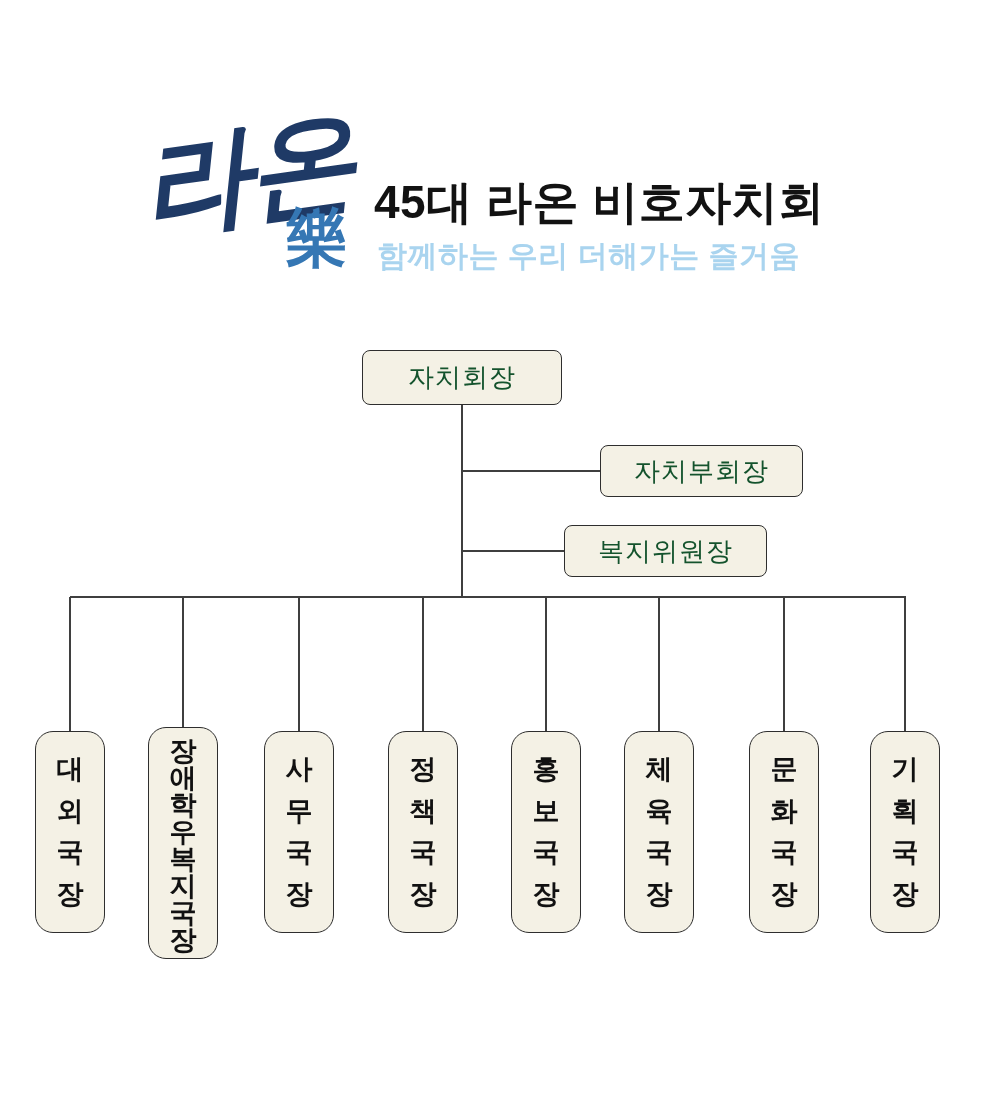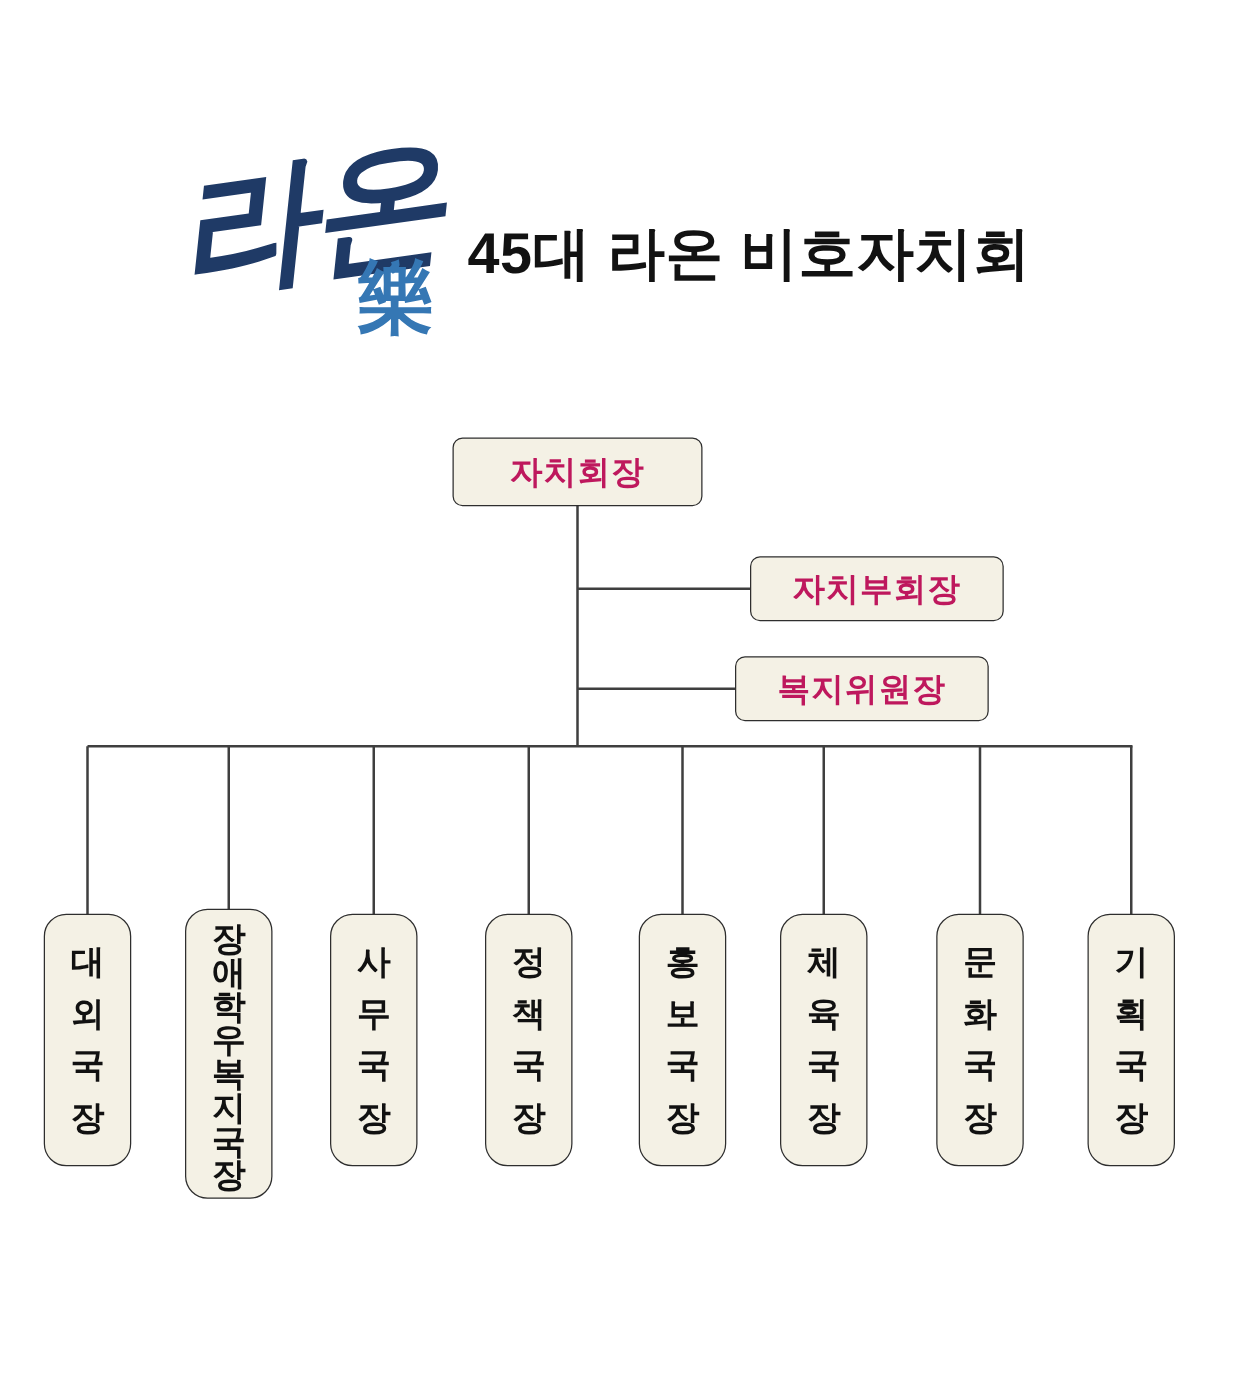--- a/index.html
+++ b/index.html
@@ -65,25 +65,25 @@
     background: var(--box-fill, #f4f1e5);
     border: 1.6px solid var(--box-border, #2e2e2e);
     border-radius: 8px;
     display: flex;
     align-items: center;
     justify-content: center;
   }
   .root-box { left: 362px; top: 350px; width: 200px; height: 55px; }
   .side-box { width: 203px; height: 52px; text-align: right; }
   .side-1 { left: 600px; top: 445px; }
-  .side-2 { left: 588px; top: 525px; }
+  .side-2 { left: 564px; top: 525px; }
   .box-label {
     font-size: 26px;
-    font-weight: 700;
-    color: #be185d;
+    font-weight: 400;
+    color: #14532d;
     letter-spacing: 1px;
     white-space: nowrap;
   }
 
   .dept-box {
     width: 70px;
     border-radius: 18px;
     flex-direction: column;
     justify-content: space-evenly;
     padding: 10px 0;
@@ -109,20 +109,21 @@
 
 <div class="canvas">
 
   <div>
     <span class="logo-calligraphy">라온</span>
     <span class="logo-hanja">樂</span>
   </div>
 
   <h1 class="title">45대 라온 비호자치회</h1>
 
+  <div class="subtitle">함께하는 우리 더해가는 즐거움</div>
 
   <div id="org-chart">
 
     <div class="line trunk"></div>
     <div class="line branch branch-1"></div>
     <div class="line branch branch-2"></div>
     <div class="line bus"></div>
 
     <div class="box root-box">
       <span class="box-label">자치회장</span>

